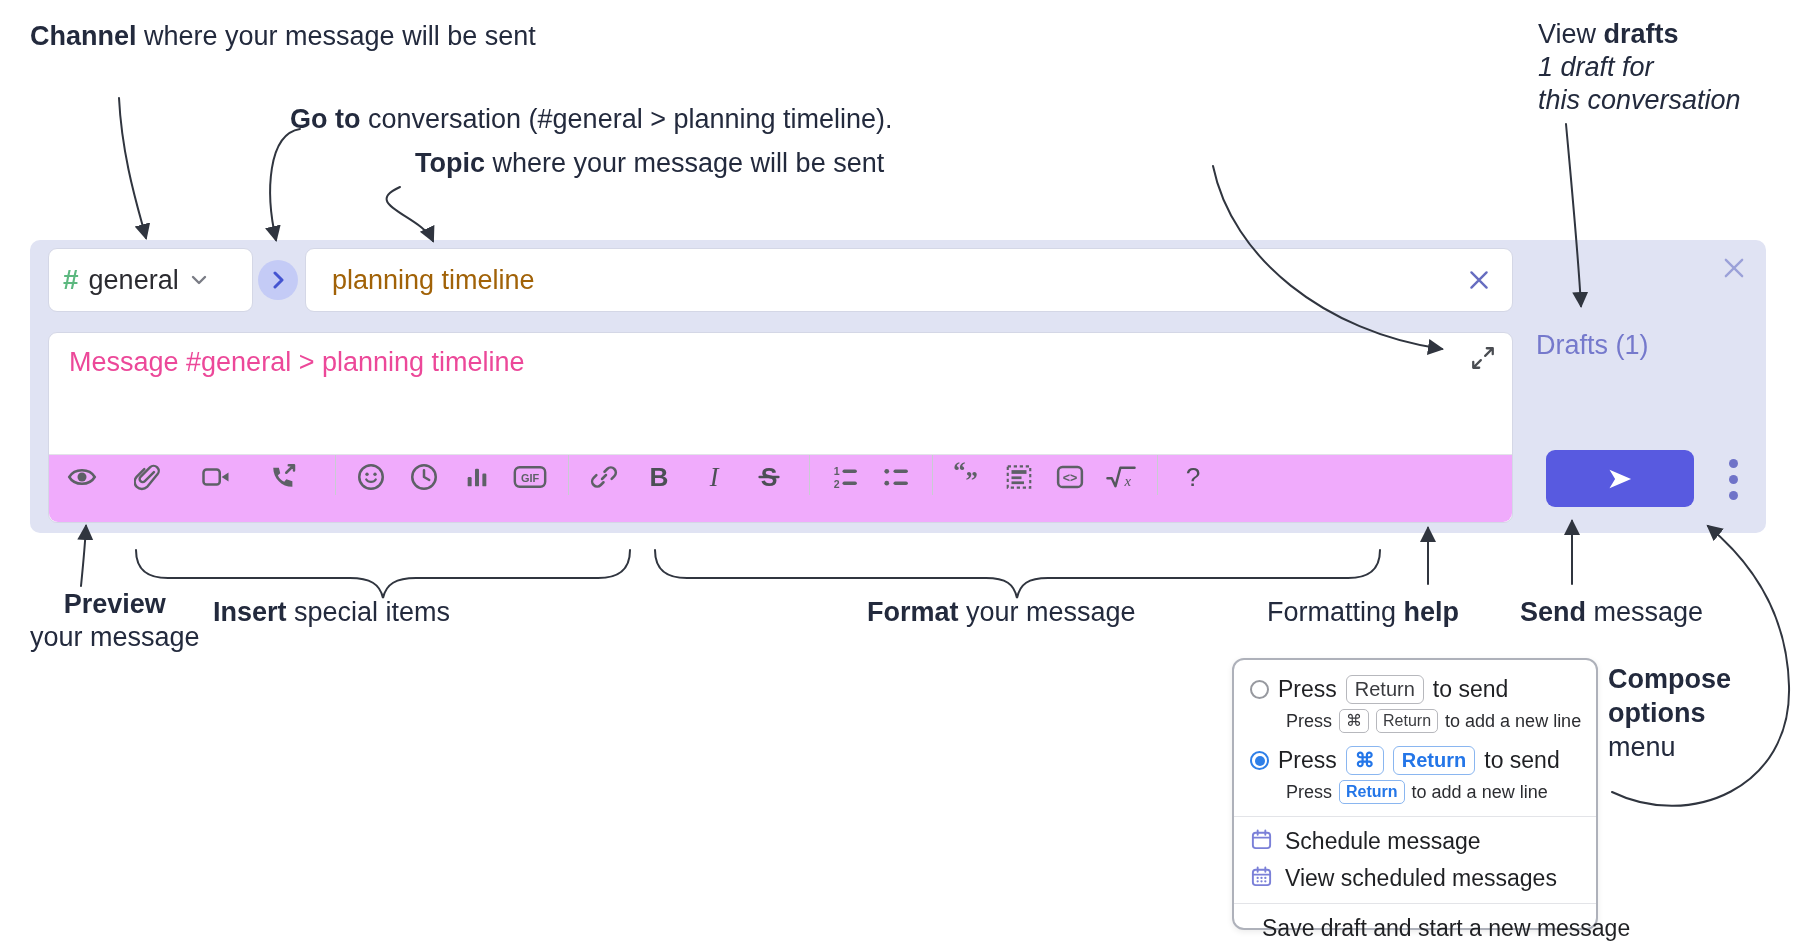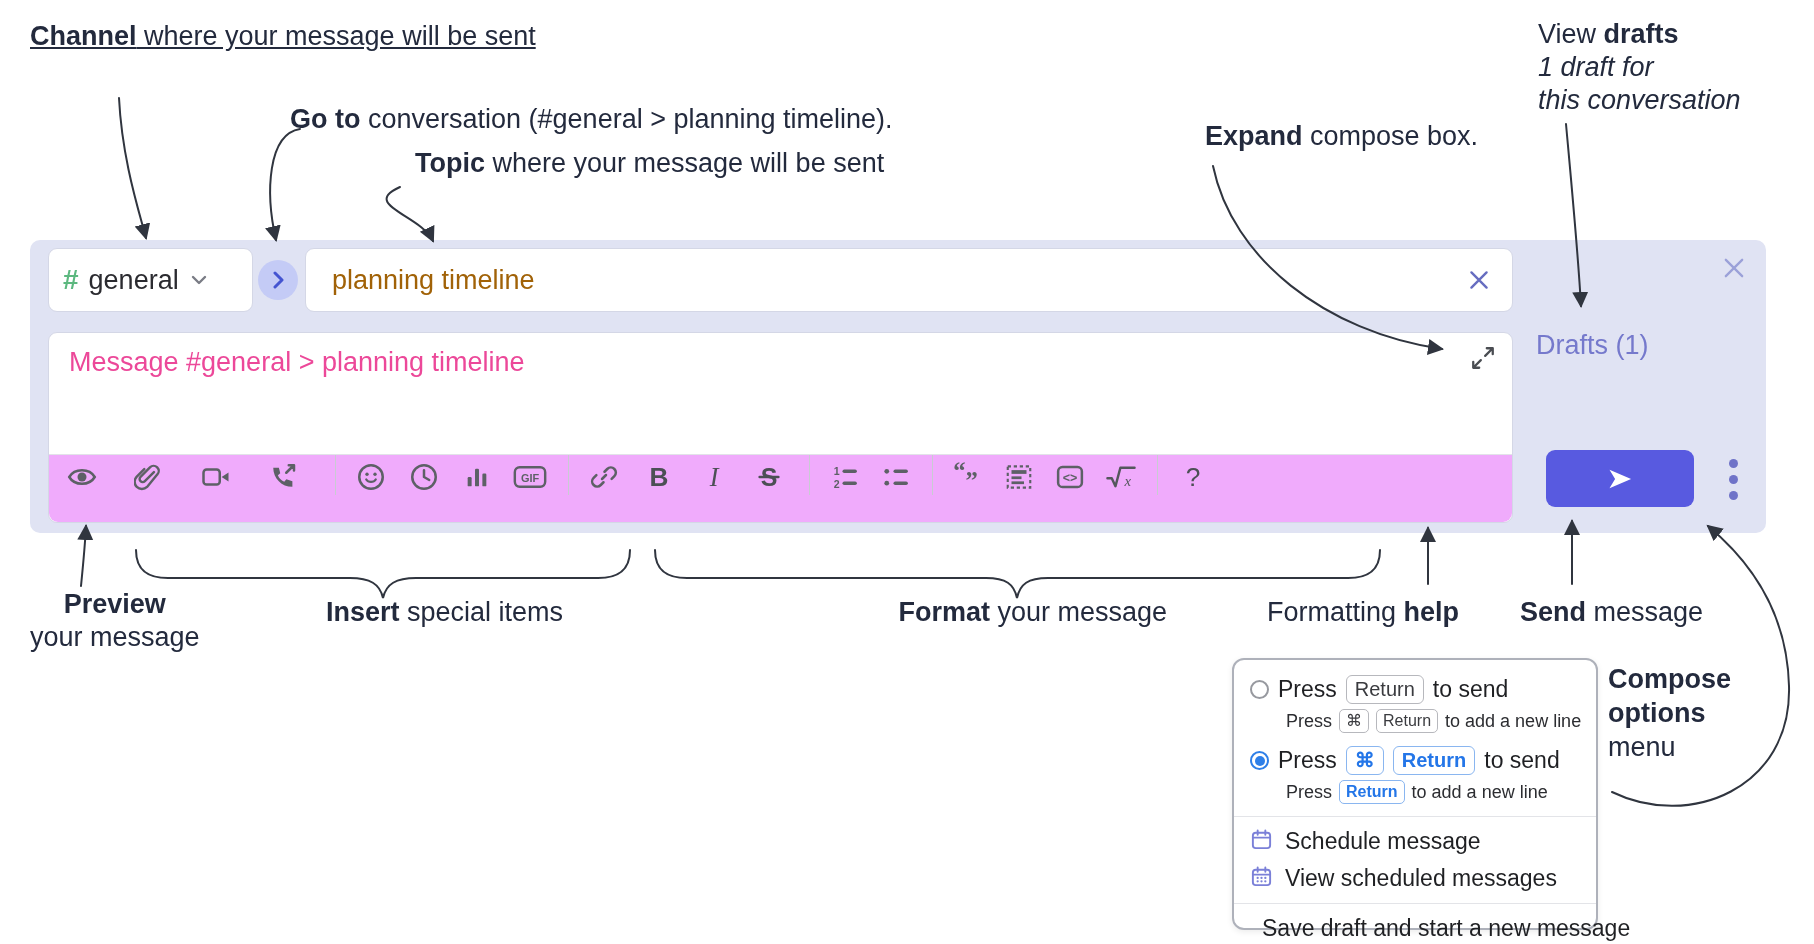--- a/index.html
+++ b/index.html
@@ -28,55 +28,52 @@
   .g3 .tbtn{margin-right:18px;}
   .g4 .tbtn{margin-right:14px;}
   .g5 .tbtn{margin-right:14px;}
   .tgroup{display:flex;align-items:center;}
   .tdiv{width:1px;height:40px;background:#c9cbd3;margin:0 16px 0 4px;flex:0 0 auto;}
   .drafts-link{position:absolute;left:1506px;top:90px;font-size:27px;color:#7579cc;cursor:pointer;white-space:nowrap;}
   .send-btn{position:absolute;left:1516px;top:210px;width:148px;height:57px;background:#585ae0;border:none;border-radius:9px;display:flex;align-items:center;justify-content:center;cursor:pointer;}
   .kebab{position:absolute;left:1686px;top:212px;width:34px;height:54px;display:flex;flex-direction:column;align-items:center;justify-content:center;gap:7px;cursor:pointer;}
   .kebab i{width:9px;height:9px;border-radius:50%;background:#6f73c8;}
   
-  .lbl-center{text-align:right;}
+  .lbl-center{text-align:left;}
   
   .popup{position:absolute;left:1232px;top:658px;width:366px;height:272px;background:#fff;border:2px solid #aeb1ba;border-radius:12px;box-sizing:border-box;box-shadow:0 2px 6px rgba(0,0,0,0.08);padding:12px 0 10px 0;font-size:23px;color:#1f2023;}
   .prow{display:flex;align-items:center;gap:9px;padding:3px 16px;white-space:nowrap;}
   .psub{display:flex;align-items:center;gap:7px;padding:2px 16px 6px 52px;font-size:18px;color:#2c2d31;white-space:nowrap;}
   .radio{width:19px;height:19px;border-radius:50%;border:2px solid #97999f;box-sizing:border-box;flex:0 0 auto;}
   .radio.sel{border-color:#2e7fe8;position:relative;}
   .radio.sel::after{content:"";position:absolute;left:2.5px;top:2.5px;width:10px;height:10px;border-radius:50%;background:#2e7fe8;}
   .kbd{border:1.5px solid #b7b8bd;border-radius:6px;padding:0px 8px;background:#fff;font-size:20px;color:#3a3b3f;line-height:27px;}
   .psub .kbd{font-size:16px;line-height:22px;padding:0 6px;border-radius:5px;}
   .kbd.blue{border-color:#8ab6f0;color:#2476e8;font-weight:700;}
   .pdivider{height:1px;background:#e3e4e8;margin:6px 0;}
   .pitem{display:flex;gap:12px;padding:5px 16px;cursor:pointer;white-space:nowrap;}
   .overlay{position:absolute;left:0;top:0;pointer-events:none;}
 </style>
 </head>
 <body>
 
 <div class="stage">
 
-  <div class="callout" style="left:30px;top:20px;text-decoration:underline;">
+  <div class="callout" style="left:30px;top:20px;">
     <div><b>Channel</b><span> where your message will be sent</span></div>
   </div>
 
   <div class="callout" style="left:290px;top:103px;">
     <b>Go to</b><span> conversation (#general &gt; planning timeline).</span>
   </div>
 
   <div class="callout" style="left:415px;top:147px;">
     <b>Topic</b><span> where your message will be sent</span>
   </div>
 
-  <div class="callout" style="left:1205px;top:120px;">
-    <b>Expand</b><span> compose box.</span>
-  </div>
 
   <div class="callout" style="left:1538px;top:18px;">
     <div><span>View </span><b>drafts</b></div>
     <div class="it">1 draft for</div>
     <div class="it">this conversation</div>
   </div>
 
   <div class="panel">
 
     <div class="channel-select whitebox">

